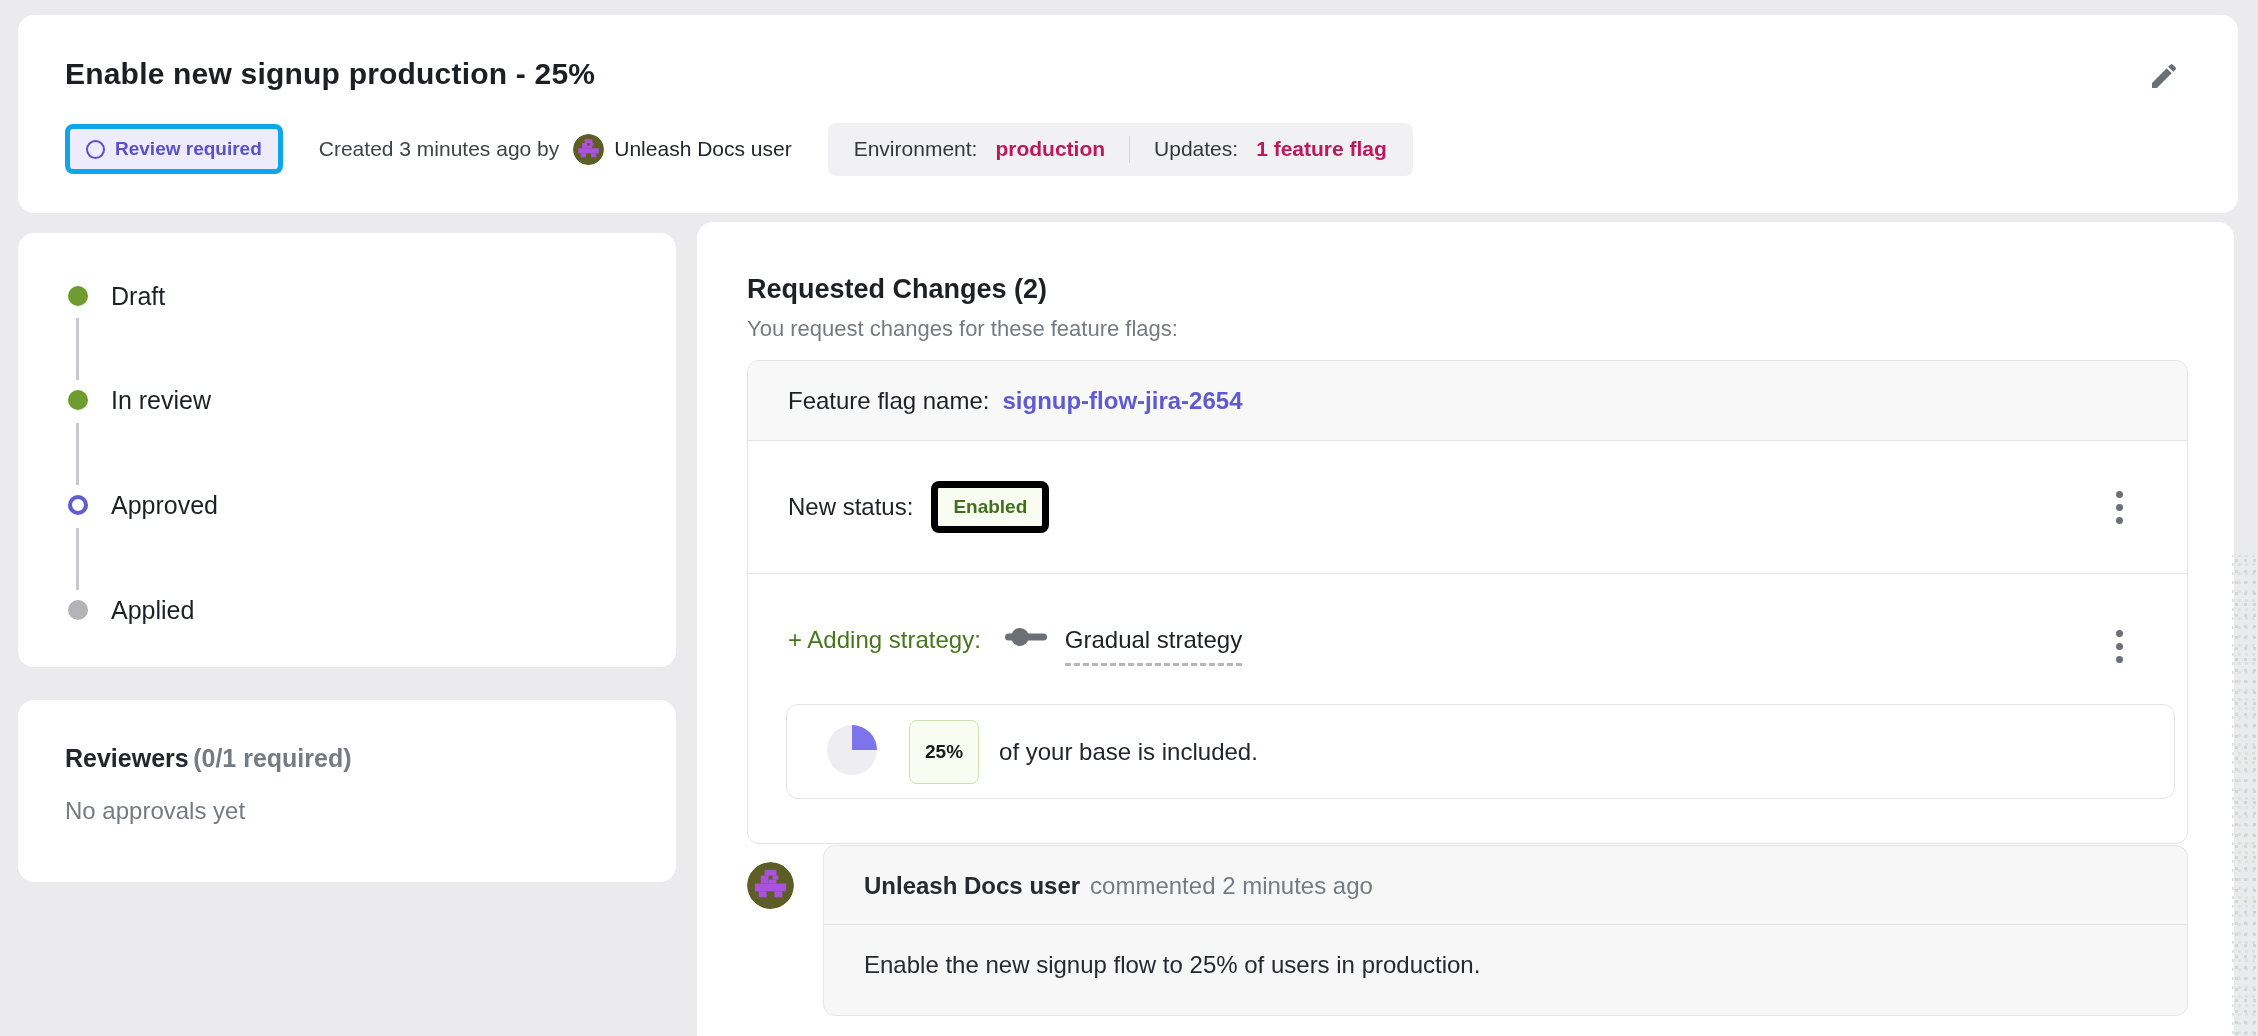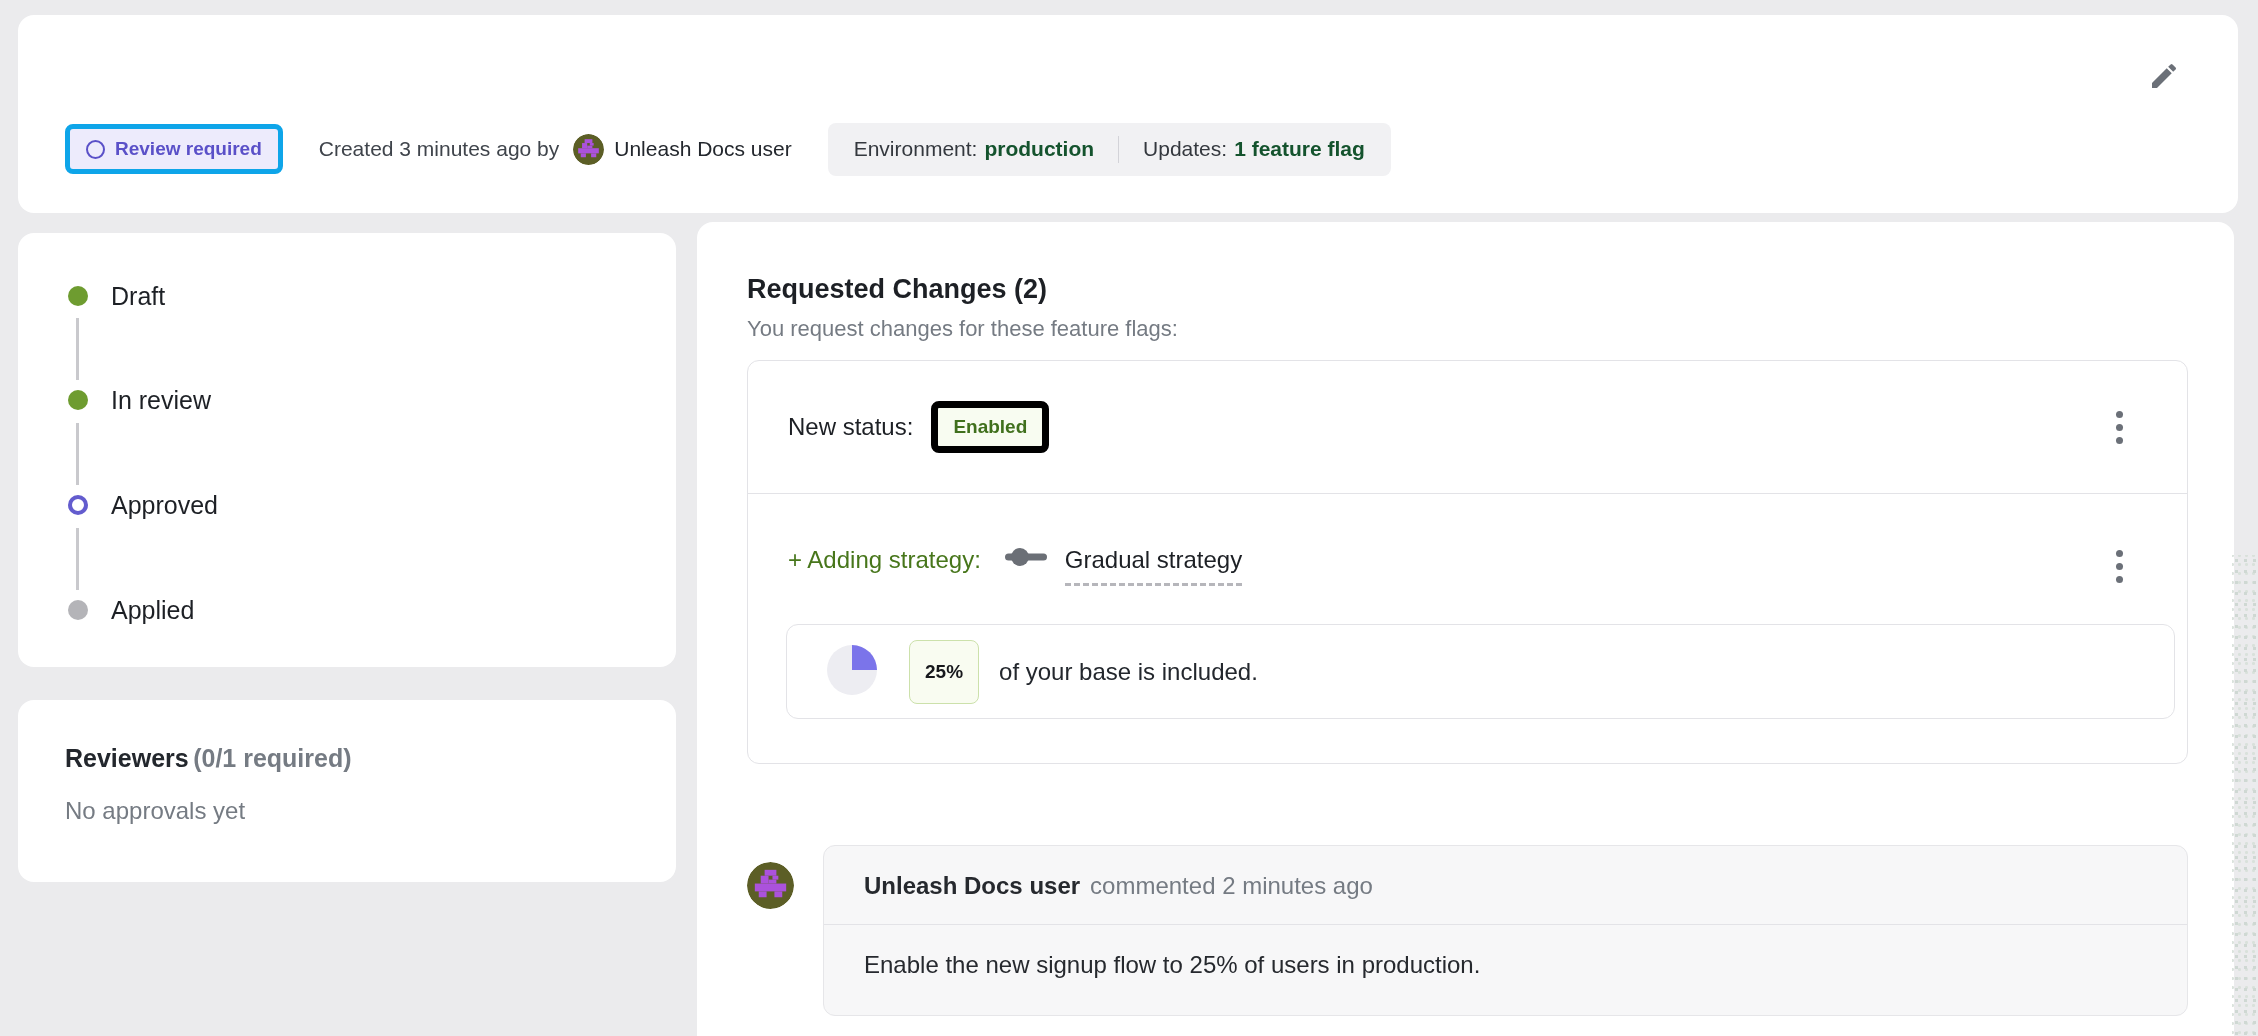--- a/index.html
+++ b/index.html
@@ -38,21 +38,21 @@
     width: 19px; height: 19px; border-radius: 50%;
     border: 2.5px solid #5a50c8; background: transparent;
   }
   .created-text { margin-left: 36px; font-size: 21px; color: #3f444b; }
   .avatar-sm { margin-left: 14px; width: 31px; height: 31px; border-radius: 50%; overflow: hidden; flex: 0 0 auto; }
   .author-name { margin-left: 10px; font-size: 21px; color: #23272d; }
   .env-box {
     margin-left: 36px; display: flex; align-items: center;
     background: #f1f1f3; border-radius: 8px; padding: 13px 26px; font-size: 21px; color: #34383e;
   }
-  .env-box b { font-weight: 700; margin-left: 7px; color: #14532d; }
+  .env-box b { font-weight: 700; margin-left: 18px; color: #be185d; }
   .env-divider { width: 1px; height: 27px; background: #d3d3d8; margin: 0 24px; }
 
   
   .timeline-card { left: 18px; top: 233px; width: 658px; height: 434px; }
   .t-step { position: absolute; left: 50px; display: flex; align-items: center; height: 20px; }
   .t-dot { width: 20px; height: 20px; border-radius: 50%; flex: 0 0 auto; }
   .t-dot.done { background: #6e9c30; }
   .t-dot.current { background: #fff; border: 4px solid #635cce; }
   .t-dot.pending { background: #b4b4b8; }
   .t-label { margin-left: 23px; font-size: 25px; color: #1d2025; }
@@ -142,20 +142,21 @@
     background-position: 0 0, 4px 5px;
     opacity: .9;
   }
 </style>
 </head>
 <body>
 
 <div class="page">
 
   <div class="card header-card">
+    <h1 class="page-title">Enable new signup production - 25%</h1>
 
     <button class="edit-btn" title="Edit">
       <span>
         <svg width="32" height="32" viewBox="0 0 24 24">
             <path fill="#6b7078" d="M3 17.25V21h3.75L17.81 9.94l-3.75-3.75L3 17.25zM20.71 7.04a1 1 0 0 0 0-1.41l-2.34-2.34a1 1 0 0 0-1.41 0l-1.83 1.83 3.75 3.75 1.83-1.83z"></path>
           </svg>
       </span>
     </button>
 
     <div class="meta-row">
@@ -223,20 +224,24 @@
       <span class="reviewers-req"> <span>(0/1 required)</span></span>
     </div>
     <div class="reviewers-empty">No approvals yet</div>
   </div>
 
   <div class="card main-panel">
     <h2 class="changes-title">Requested Changes (2)</h2>
     <div class="changes-subtitle">You request changes for these feature flags:</div>
 
     <div class="flag-card">
+      <div class="flag-header">
+        <span class="flag-name-label">Feature flag name:</span>
+        <a class="flag-name-link">signup-flow-jira-2654</a>
+      </div>
 
       <div class="status-row">
         <span class="status-label">New status:</span>
         <span class="enabled-badge">Enabled</span>
         <button class="kebab-btn" title="Options">
             <i></i>
             <i></i>
             <i></i>
           </button>
       </div>

